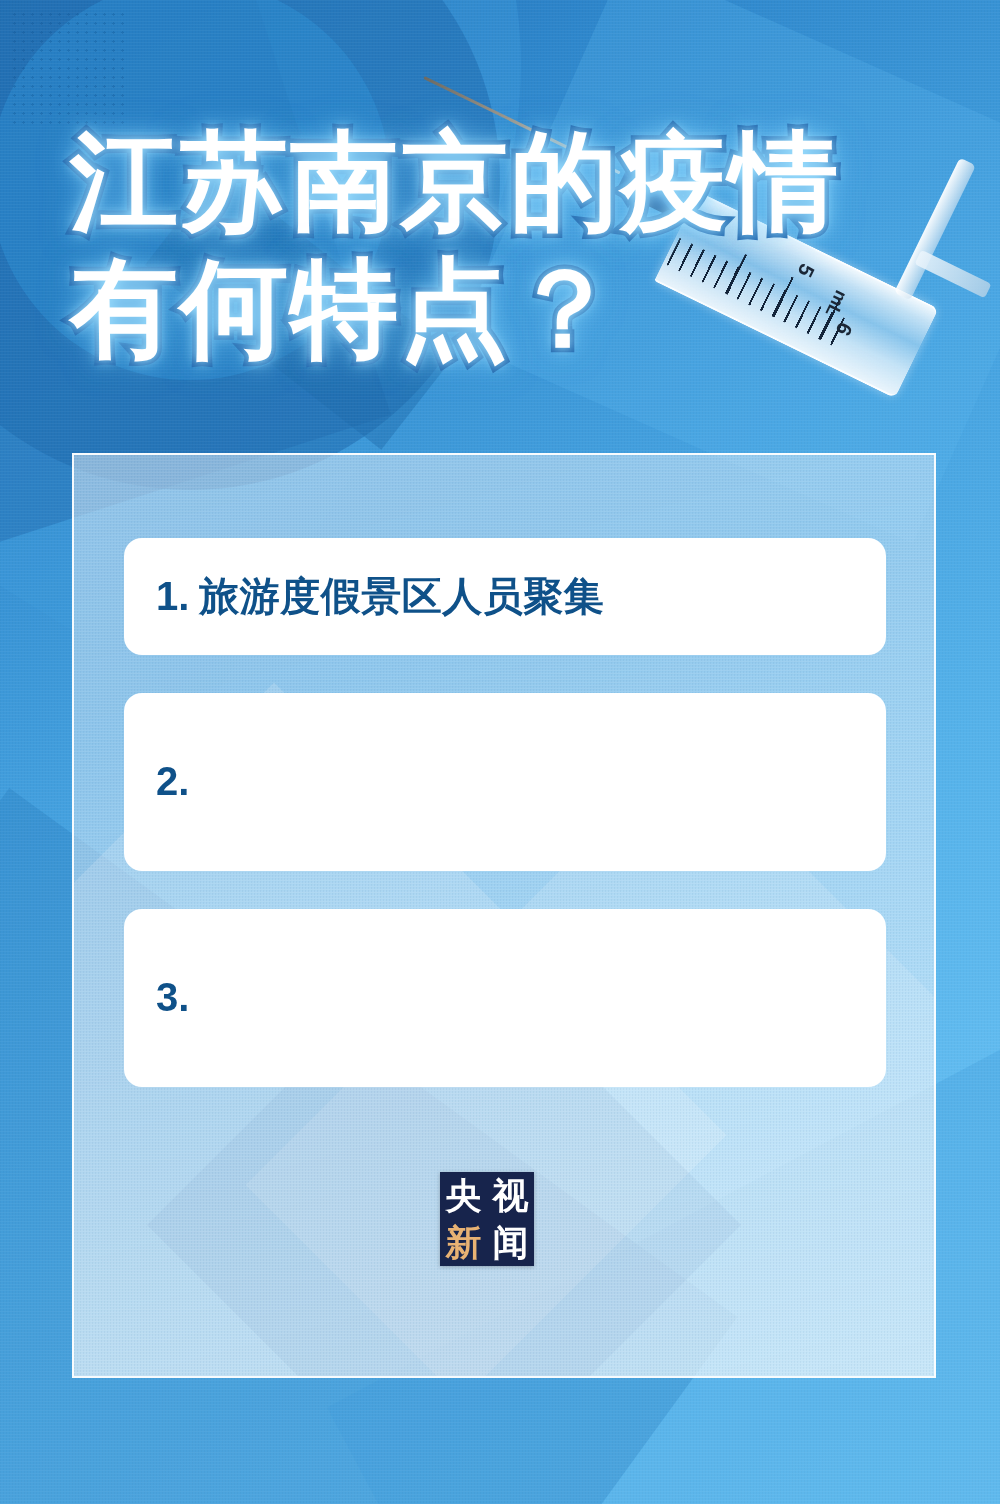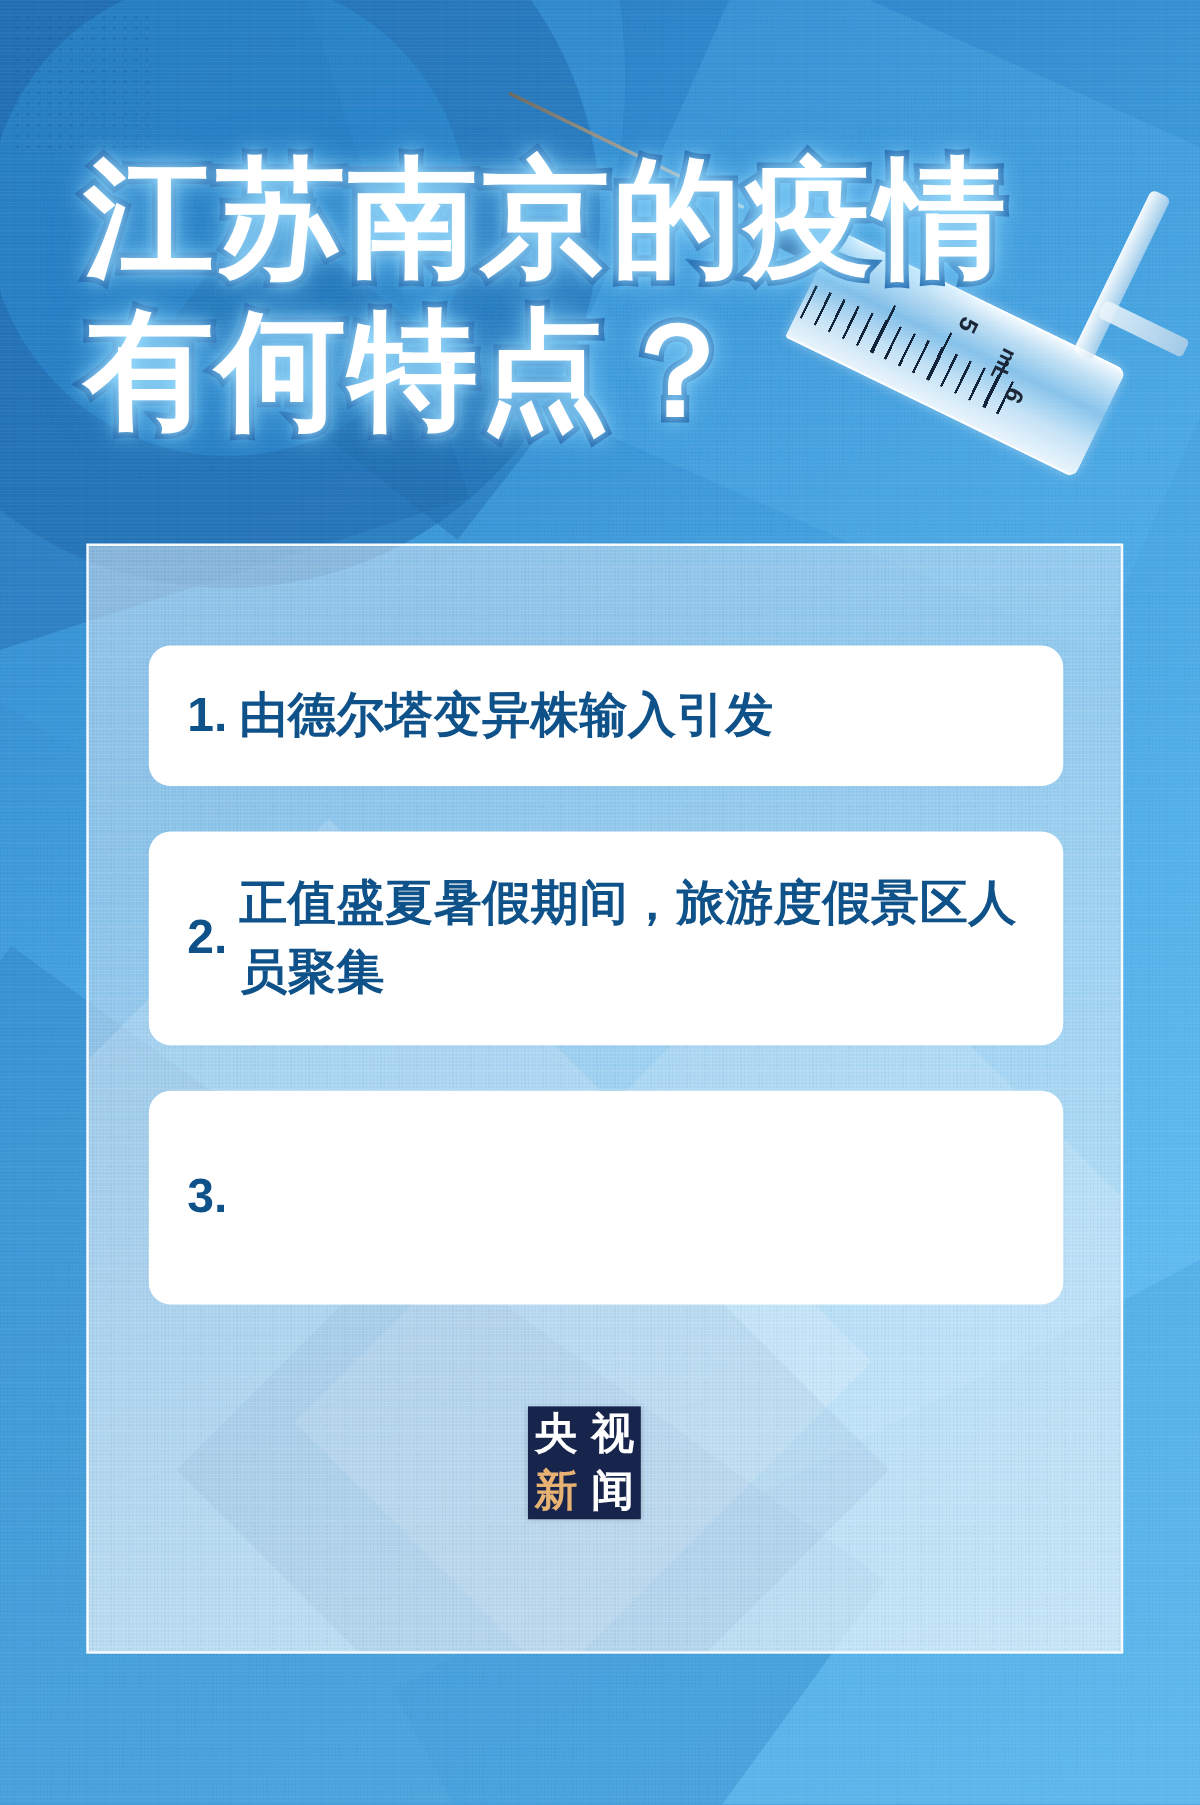--- a/index.html
+++ b/index.html
@@ -338,26 +338,25 @@
   <div class="panel">
     <div class="panel-shape-a"></div>
     <div class="panel-shape-b"></div>
     <div class="panel-shape-c"></div>
     <div class="panel-noise"></div>
 
     <div class="cards">
 
       <div class="card card-1">
         <div class="card-num">1.</div>
-        <div class="card-text">由德尔塔变异株输入引发</div>
+        <div class="card-text">旅游度假景区人员聚集</div>
       </div>
 
       <div class="card card-2">
         <div class="card-num">2.</div>
-        <div class="card-text">正值盛夏暑假期间，旅游度假景区人员聚集</div>
       </div>
 
       <div class="card card-3">
         <div class="card-num">3.</div>
       </div>
 
     </div>
   </div>
 
   <div class="logo">

